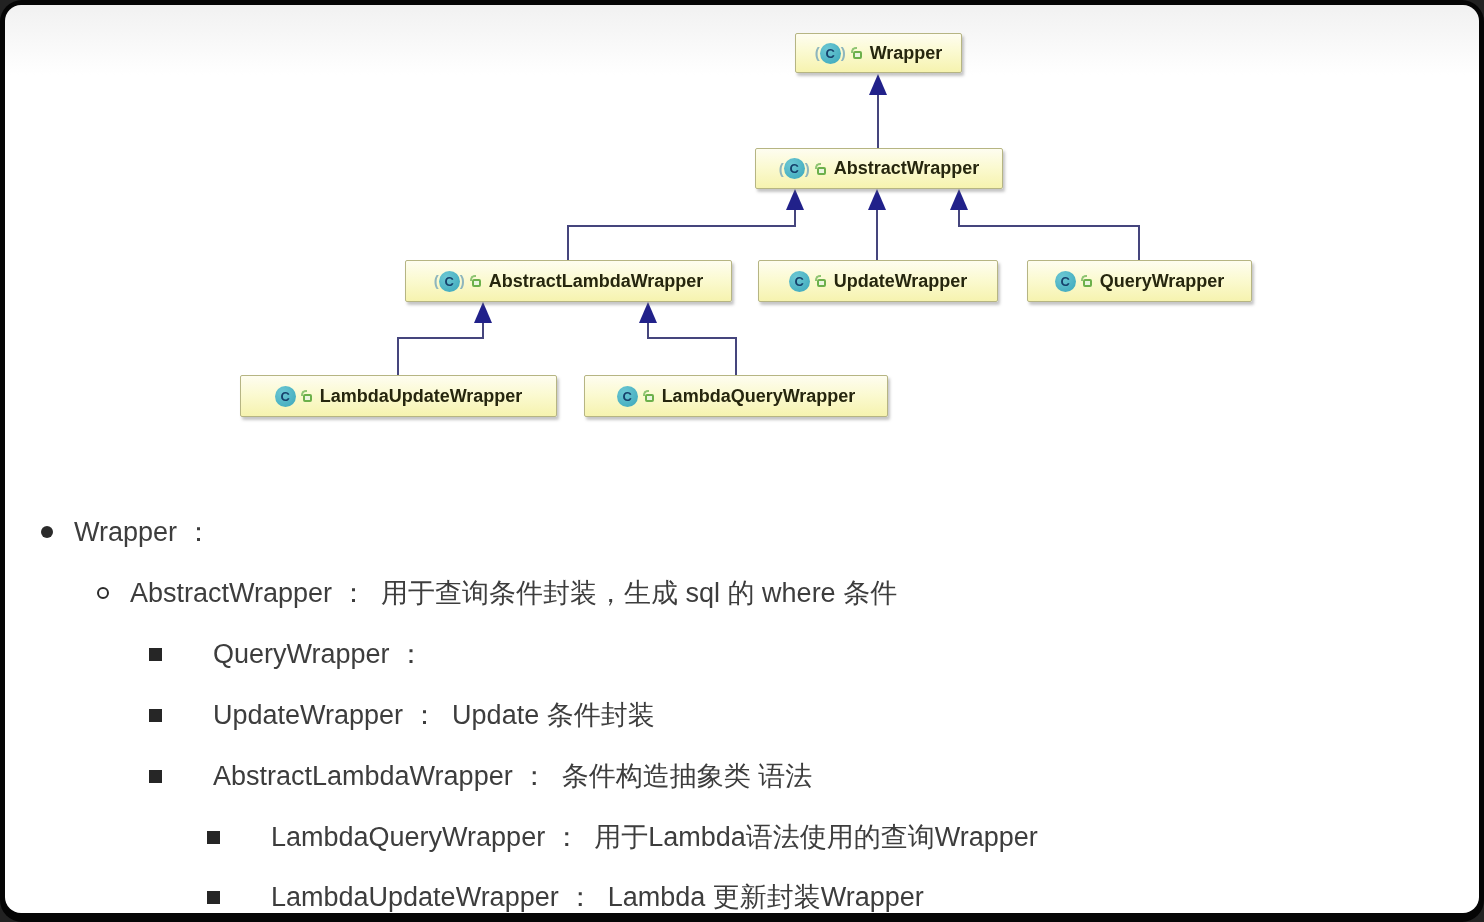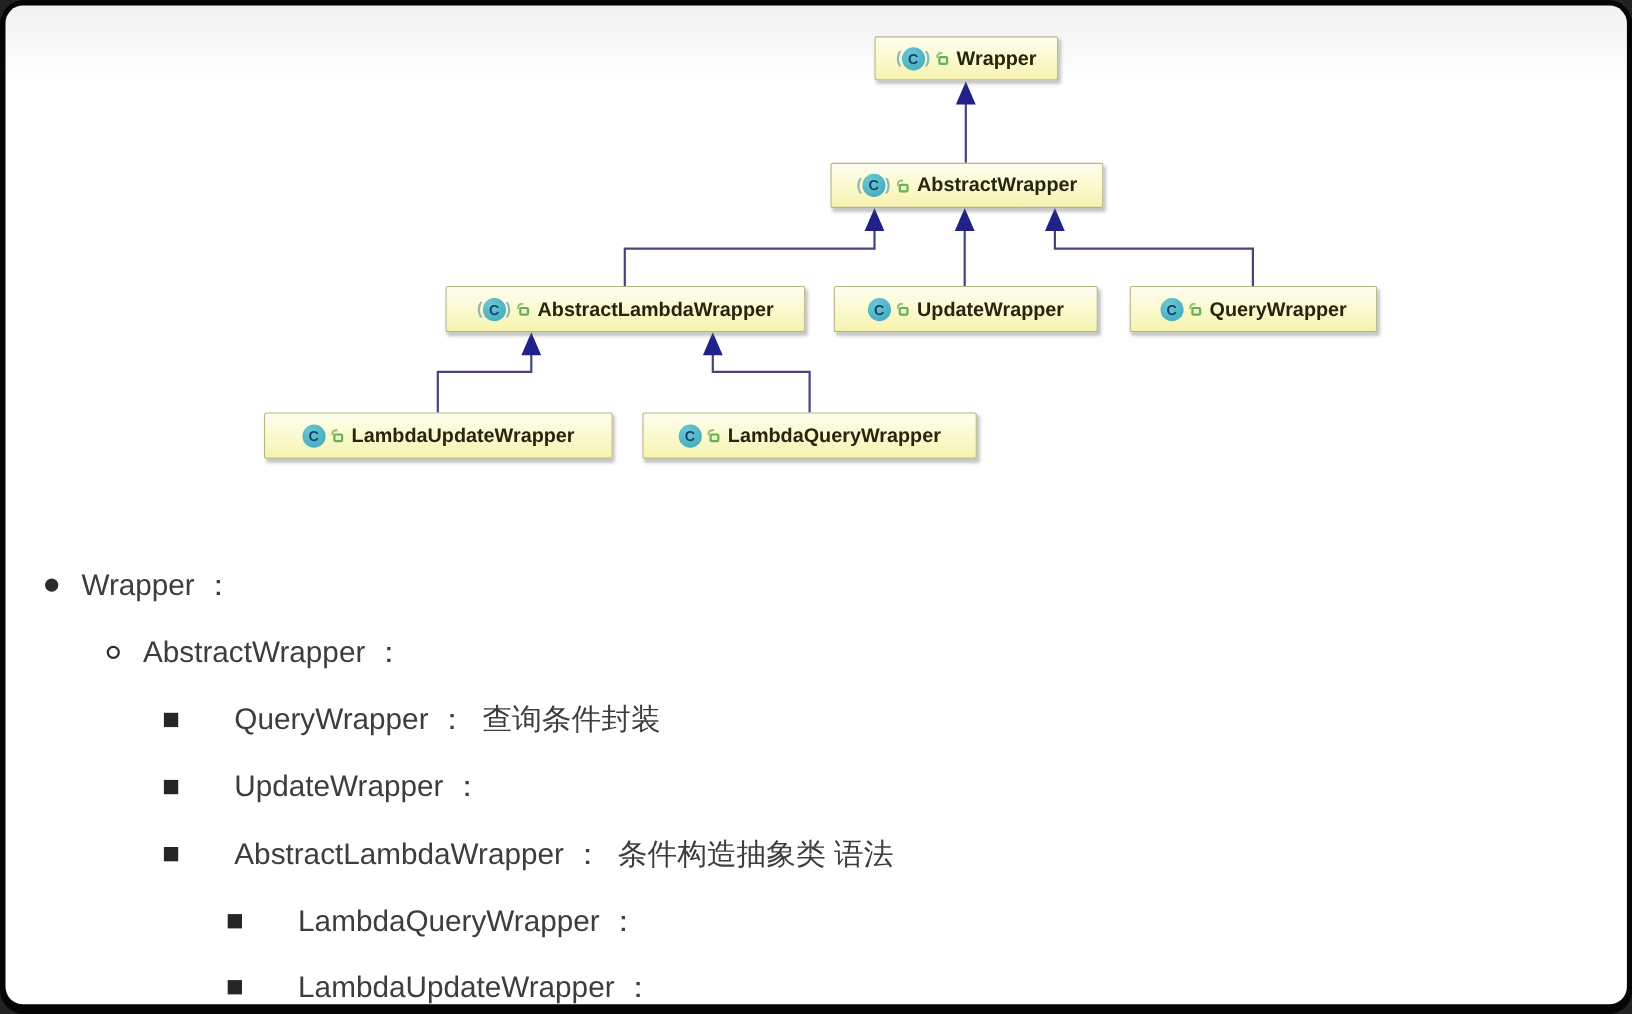--- a/index.html
+++ b/index.html
@@ -188,48 +188,51 @@
     <div class="note-row" style="left:36px; top:505px;">
       <span class="bullet dot gap-s"></span>
       <span>Wrapper</span>
       <span class="note-sep">：</span>
     </div>
 
     <div class="note-row" style="left:92px; top:566px;">
       <span class="bullet circle gap-s"></span>
       <span>AbstractWrapper</span>
       <span class="note-sep">：</span>
+      <span>用于查询条件封装，生成 sql 的 where 条件</span>
     </div>
 
     <div class="note-row" style="left:144px; top:627px;">
       <span class="bullet square gap-l"></span>
       <span>QueryWrapper</span>
       <span class="note-sep">：</span>
-      <span>查询条件封装</span>
     </div>
 
     <div class="note-row" style="left:144px; top:688px;">
       <span class="bullet square gap-l"></span>
       <span>UpdateWrapper</span>
       <span class="note-sep">：</span>
+      <span>Update 条件封装</span>
     </div>
 
     <div class="note-row" style="left:144px; top:749px;">
       <span class="bullet square gap-l"></span>
       <span>AbstractLambdaWrapper</span>
       <span class="note-sep">：</span>
       <span>条件构造抽象类 语法</span>
     </div>
 
     <div class="note-row" style="left:202px; top:810px;">
       <span class="bullet square gap-l"></span>
       <span>LambdaQueryWrapper</span>
       <span class="note-sep">：</span>
+      <span>用于Lambda语法使用的查询Wrapper</span>
     </div>
 
     <div class="note-row" style="left:202px; top:870px;">
       <span class="bullet square gap-l"></span>
       <span>LambdaUpdateWrapper</span>
       <span class="note-sep">：</span>
+      <span>Lambda 更新封装Wrapper</span>
     </div>
 
   </div>
 </div>
 
 </body></html>

